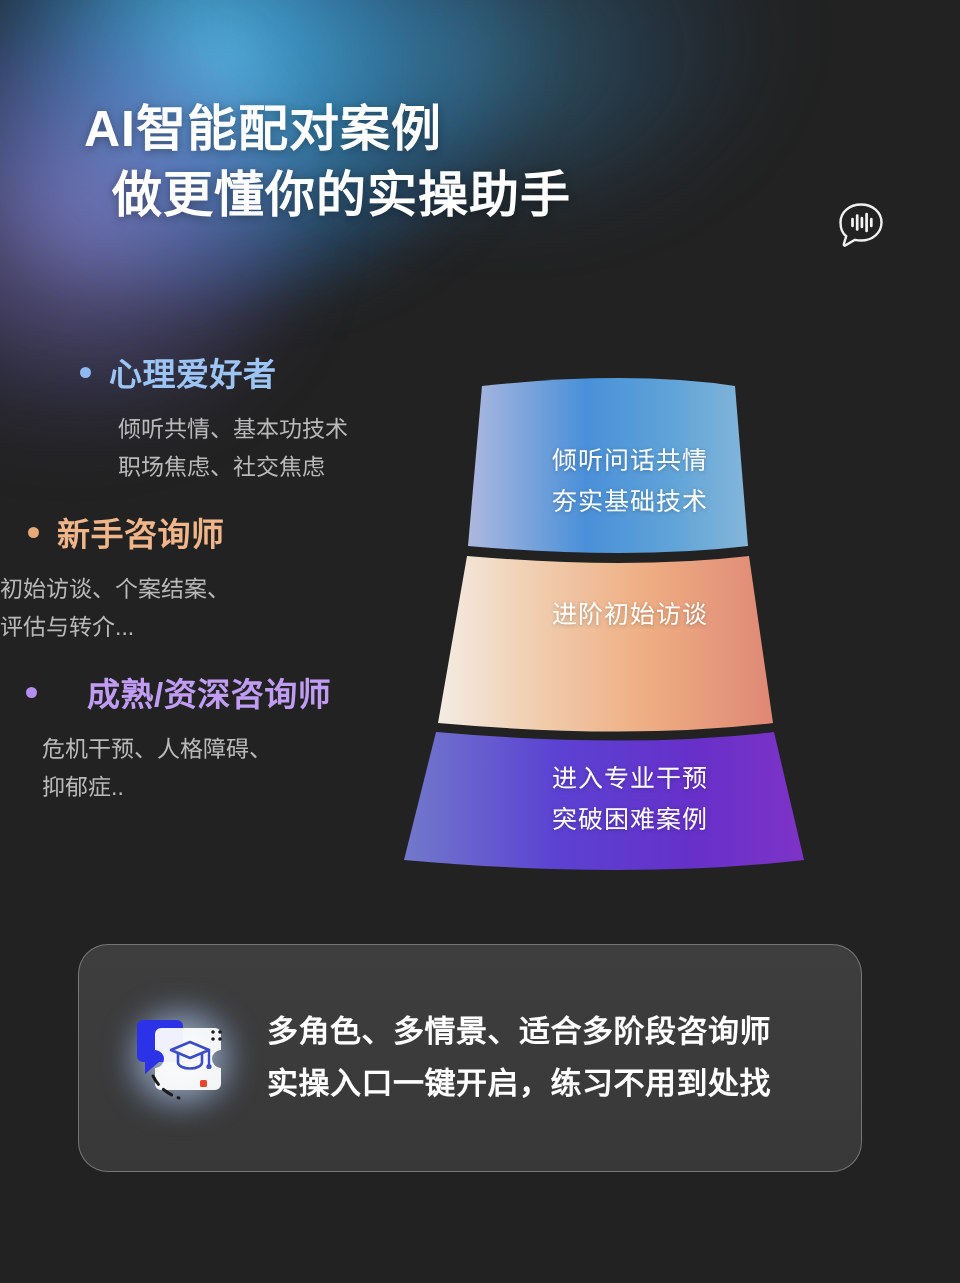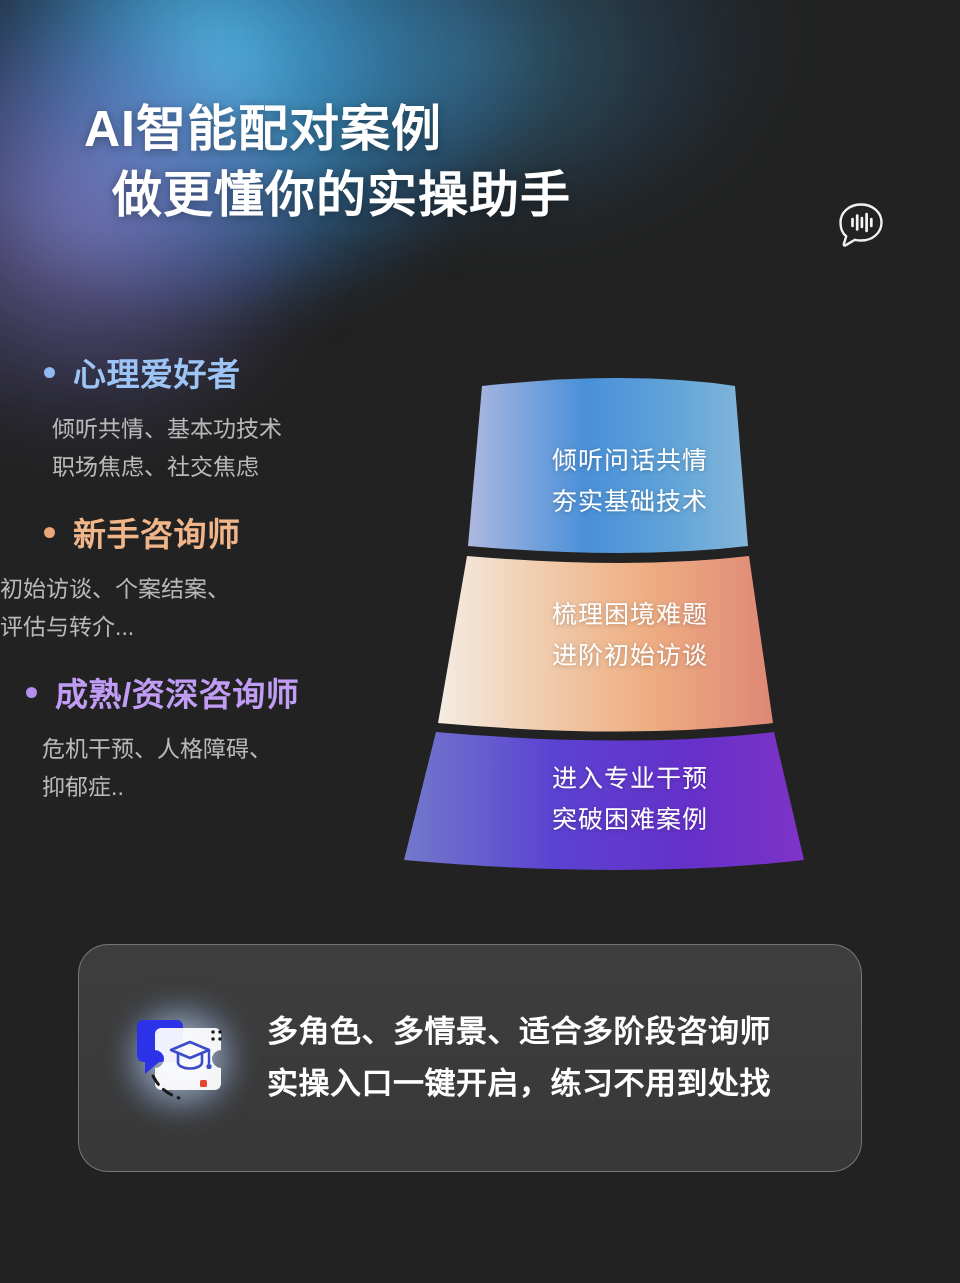--- a/index.html
+++ b/index.html
@@ -124,25 +124,25 @@
   }
   .role-desc {
     color: #b9b9b9;
     font-size: 23px;
     line-height: 38px;
     font-weight: 400;
     white-space: nowrap;
   }
 
   
-  .role-0 .role-head { padding-left: 44px; }
-  .role-0 .role-desc { padding-left: 52px; margin-top: 14px; }
-  .role-1 .role-head { padding-left: 44px; }
+  .role-0 .role-head { padding-left: 80px; }
+  .role-0 .role-desc { padding-left: 118px; margin-top: 14px; }
+  .role-1 .role-head { padding-left: 28px; }
   .role-1 .role-desc { margin-top: 14px; }
-  .role-2 .role-head { padding-left: 26px; }
+  .role-2 .role-head { padding-left: 26px; gap: 32px; }
   .role-2 .role-desc { padding-left: 42px; margin-top: 14px; }
 
   
   .pyramid {
     position: absolute;
     left: 350px;
     top: 368px;
     width: 560px;
     height: 510px;
   }
@@ -302,21 +302,20 @@
       <path d="M117 188 Q280 202 399 188 L423 355 Q280 372 88 355 Z" fill="url(#gradMid)"></path>
 
       <path d="M86 364 Q280 381 424 364 L454 492 Q280 512 54 492 Z" fill="url(#gradBot)"></path>
     </svg>
 
     <div class="tier-label t0">
       <div>倾听问话共情</div>
       <div>夯实基础技术</div>
     </div>
     <div class="tier-label t1">
-      <div>梳理困境难题</div>
       <div>进阶初始访谈</div>
     </div>
     <div class="tier-label t2">
       <div>进入专业干预</div>
       <div>突破困难案例</div>
     </div>
   </div>
 
   <div class="feature-card">
 

